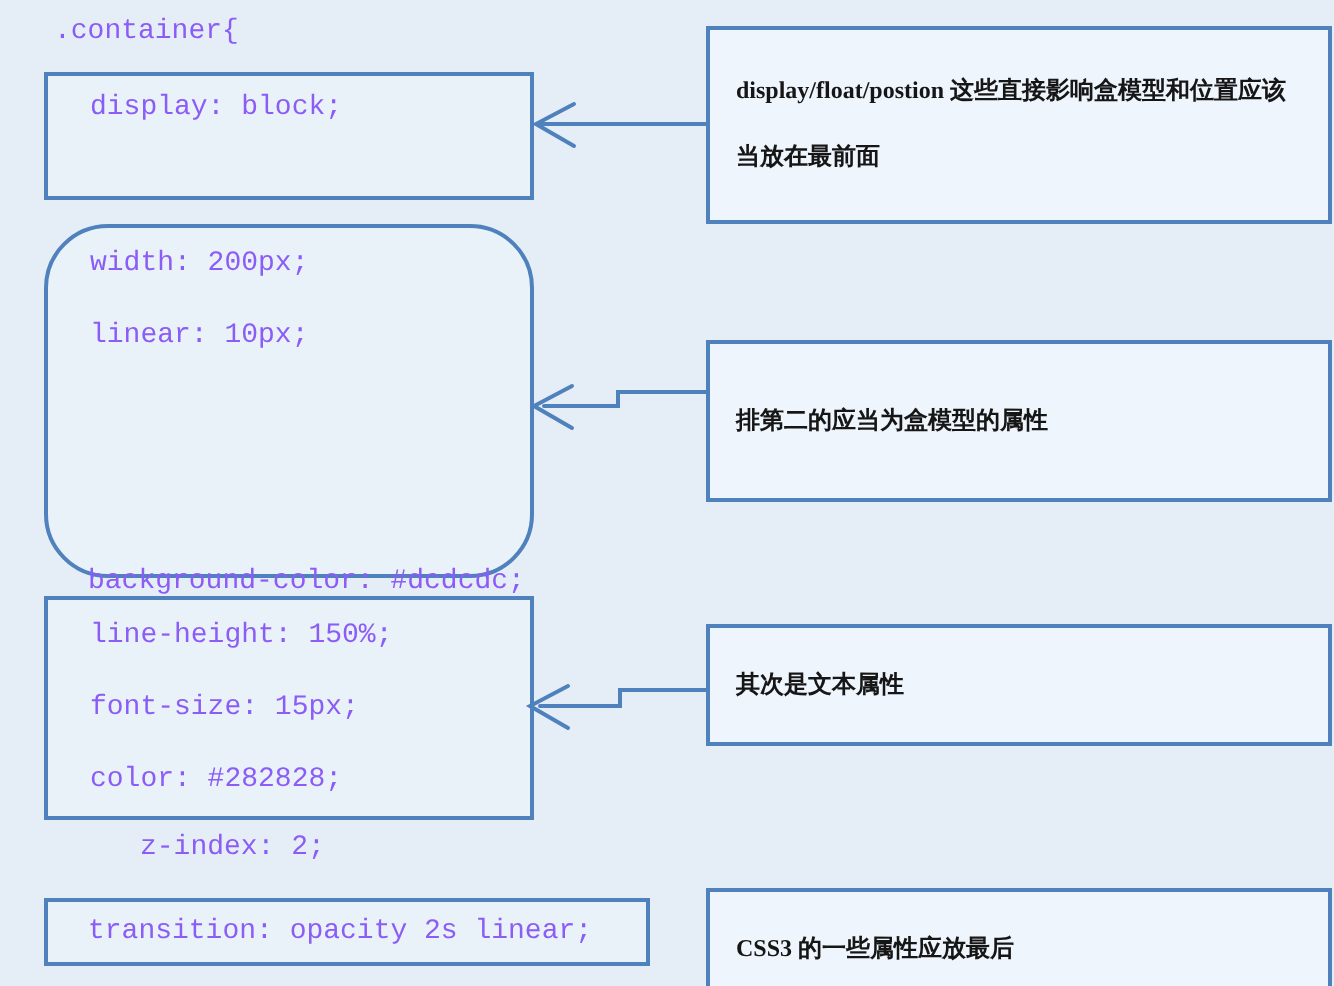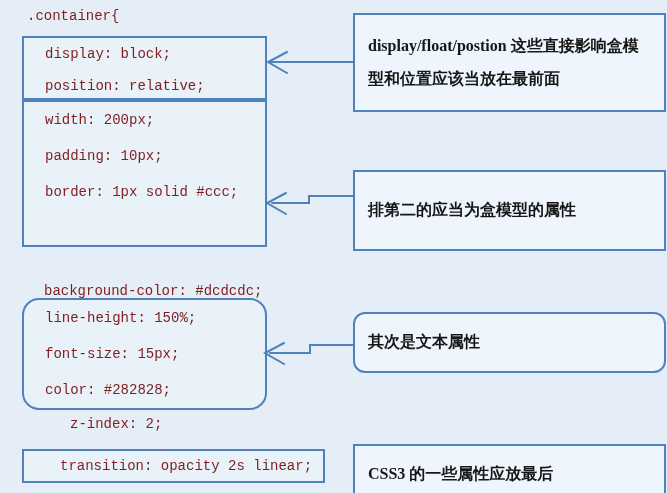--- a/index.html
+++ b/index.html
@@ -11,21 +11,21 @@
   }
   .page {
     position: relative;
     width: 667px;
     height: 493px;
     background: #e5eef7;
   }
   .code {
     font-family: "Liberation Mono", "DejaVu Sans Mono", monospace;
     font-size: 14px;
-    color: #7f1d1d;
+    color: #8b5cf6;
     white-space: pre;
   }
   .selector-open {
     position: absolute;
     left: 27px;
     top: 4px;
     height: 24px;
     line-height: 24px;
   }
   .codebox {
@@ -34,46 +34,46 @@
     width: 245px;
     border: 2px solid #4f81bd;
     background: #e9f1f9;
     overflow: hidden;
   }
   .codebox .code-line { padding-left: 21px; }
   .lh32 .code-line { height: 32px; line-height: 32px; }
   .lh36 .code-line { height: 36px; line-height: 36px; }
   .lh30 .code-line { height: 30px; line-height: 30px; }
   .box-display    { top: 36px;  height: 64px; }
-  .box-boxmodel   { top: 100px; height: 147px; }
-  .box-textprops  { top: 298px; height: 112px; border-radius: 17px; }
+  .box-boxmodel   { top: 112px; height: 177px; border-radius: 32px; }
+  .box-textprops  { top: 298px; height: 112px; }
   .box-transition { top: 449px; height: 34px; left: 22px; width: 303px; }
-  .box-transition .code-line { padding-left: 36px; }
+  .box-transition .code-line { padding-left: 20px; }
   .free-line {
     position: absolute;
     left: 44px;
     height: 30px;
     line-height: 30px;
   }
   .free-background { top: 276px; }
   .free-zindex     { top: 409px; margin-left: 26px; }
   .notebox {
     position: absolute;
     left: 353px;
     width: 313px;
     border: 2px solid #4f81bd;
     background: #eef5fc;
     font-family: "Liberation Serif", "DejaVu Serif", serif;
-    font-size: 16px;
+    font-size: 12px;
     font-weight: 600;
     color: #161616;
   }
   .note-1 { top: 13px;  height: 99px; padding: 14px 12px 0 13px; line-height: 33px; }
   .note-2 { top: 170px; height: 81px; }
-  .note-3 { top: 312px; height: 61px; border-radius: 12px; }
+  .note-3 { top: 312px; height: 61px; }
   .note-4 { top: 444px; height: 60px; }
   .note-center { display: flex; align-items: center; padding-left: 13px; }
   .arrows {
     position: absolute;
     left: 0; top: 0;
     width: 667px; height: 493px;
     pointer-events: none;
   }
   .arrows path, .arrows polyline {
     fill: none;
@@ -85,27 +85,25 @@
 </style>
 </head>
 <body>
 
 <div class="page">
 
   <div class="code selector-open">.container{</div>
 
   <div class="codebox lh32 box-display">
     <div class="code code-line">display: block;</div>
-    <div class="code code-line">position: relative;</div>
   </div>
 
   <div class="codebox lh36 box-boxmodel">
     <div class="code code-line">width: 200px;</div>
-    <div class="code code-line">padding: 10px;</div>
-    <div class="code code-line">border: 1px solid #ccc;</div>
+    <div class="code code-line">linear: 10px;</div>
   </div>
 
   <div class="code free-line free-background">background-color: #dcdcdc;</div>
 
   <div class="codebox lh36 box-textprops">
     <div class="code code-line">line-height: 150%;</div>
     <div class="code code-line">font-size: 15px;</div>
     <div class="code code-line">color: #282828;</div>
   </div>
 

